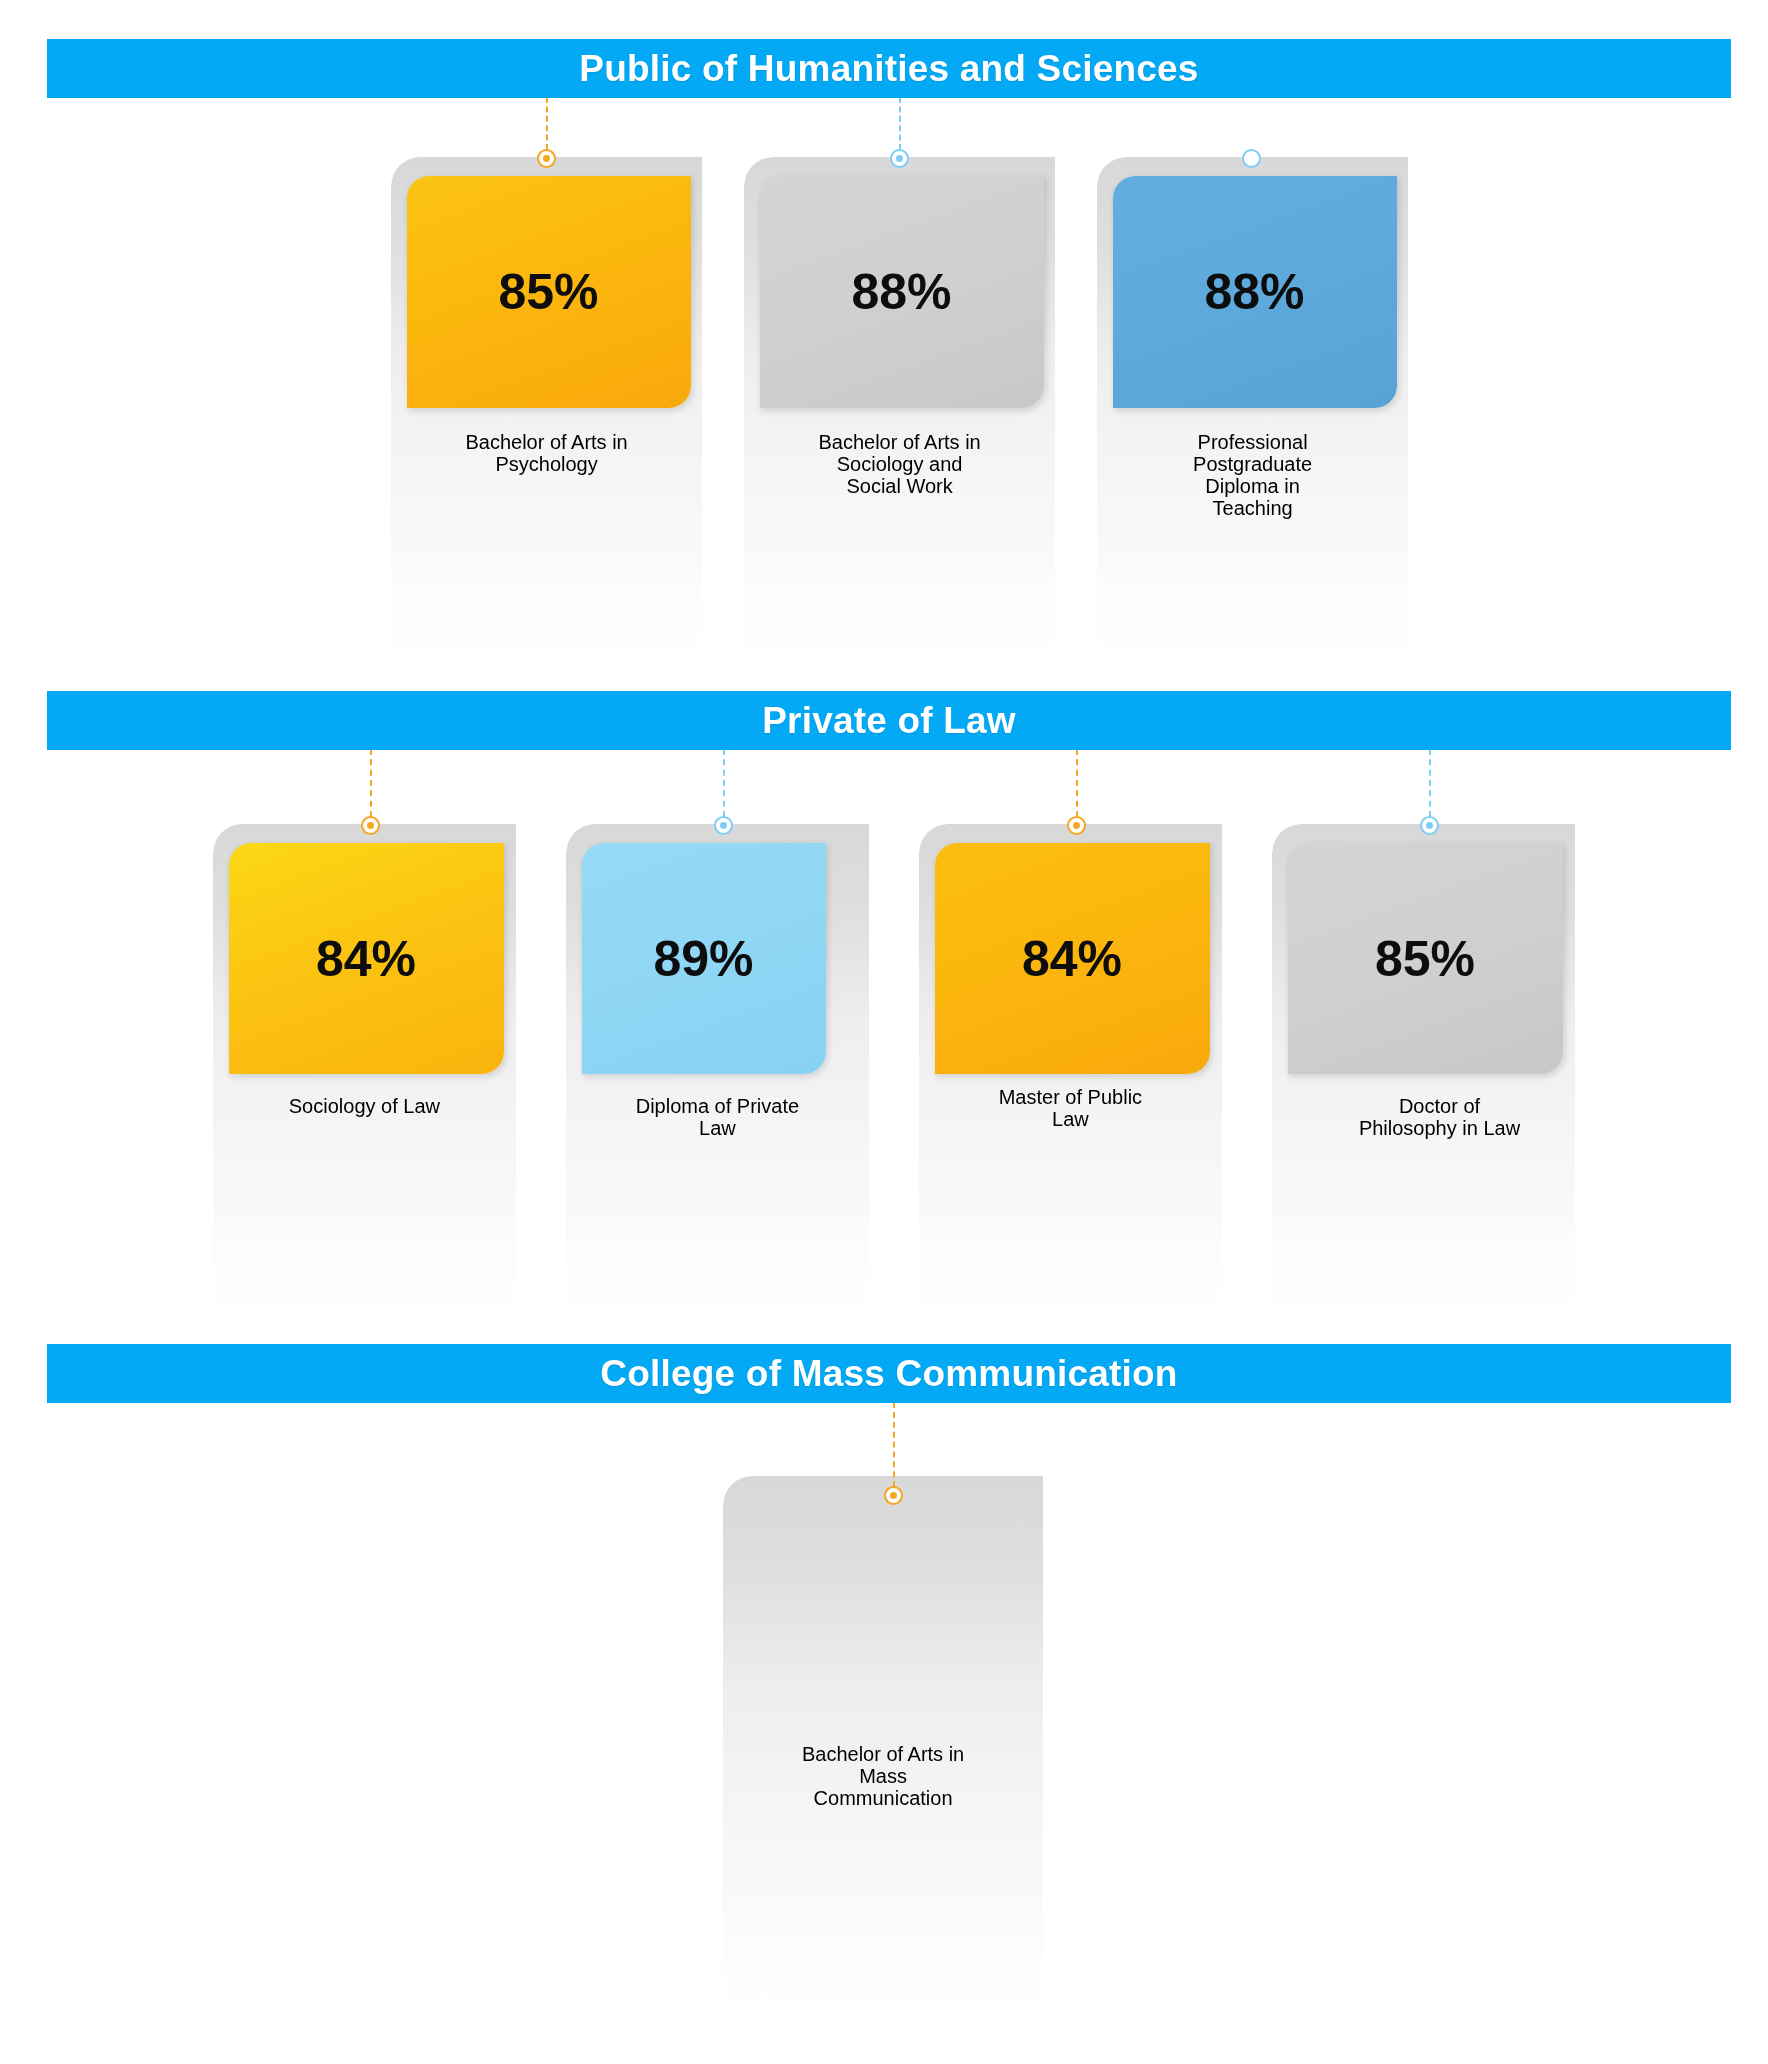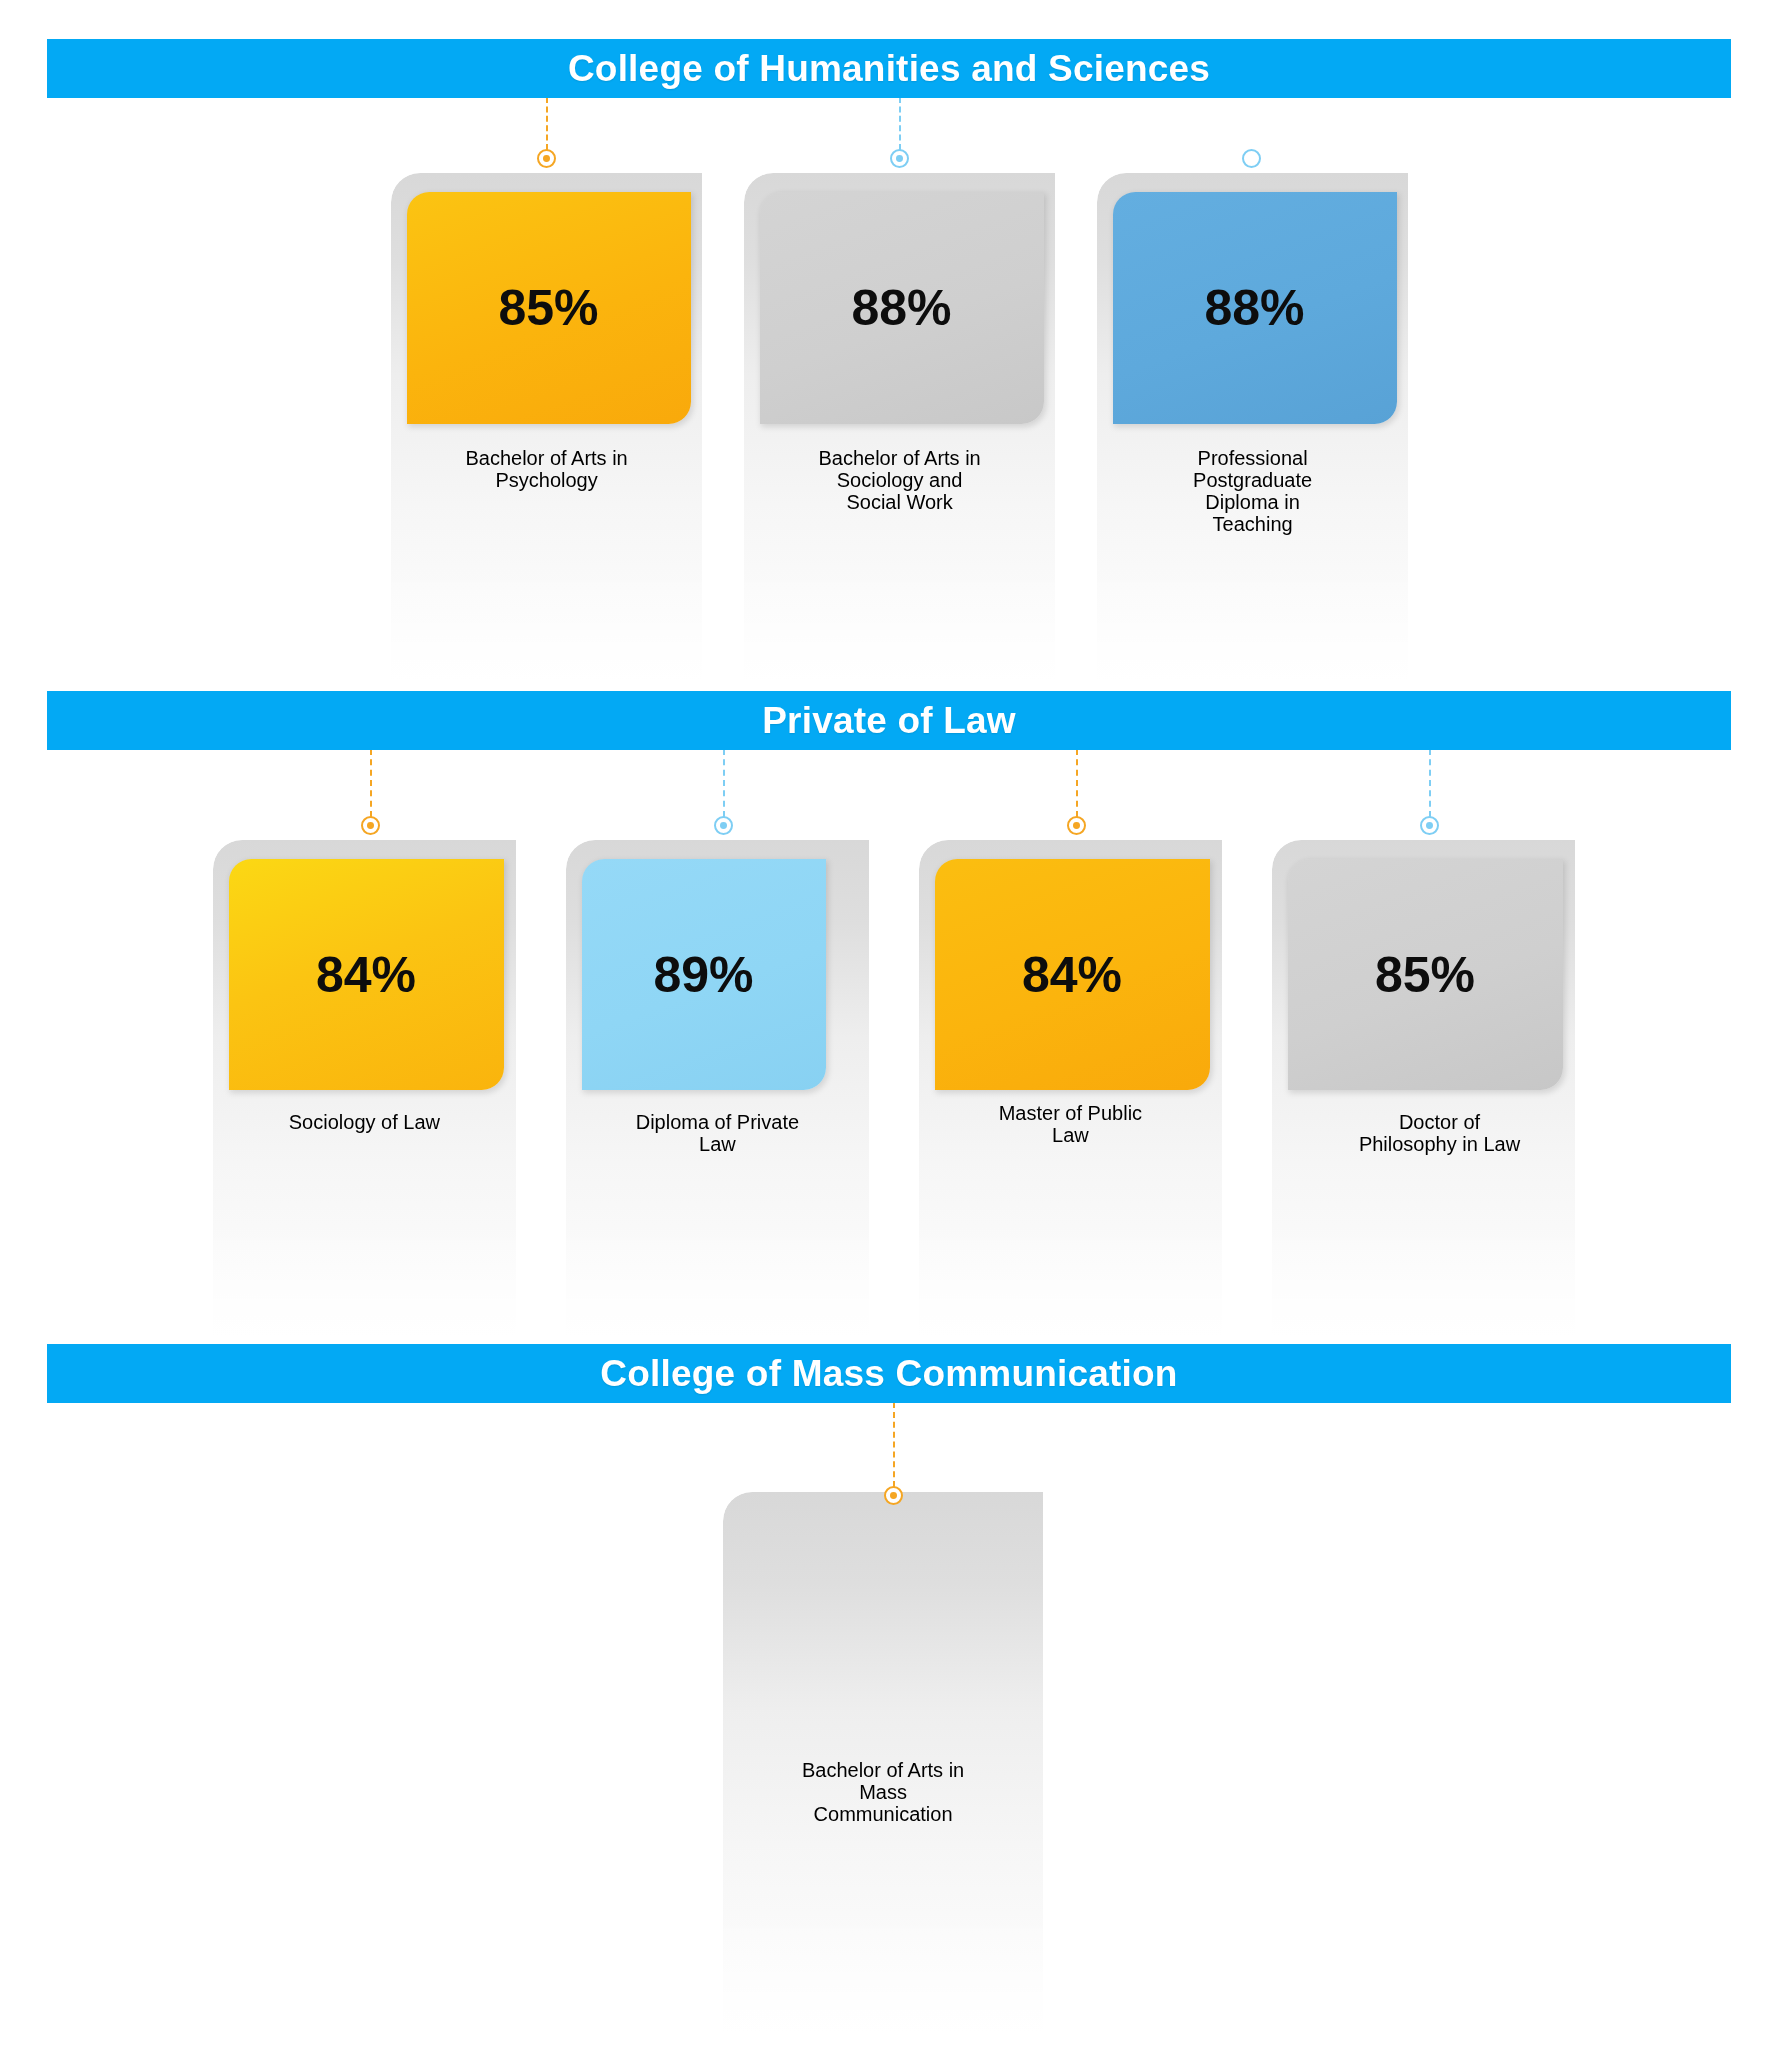--- a/index.html
+++ b/index.html
@@ -41,21 +41,20 @@
     letter-spacing: 0.2px;
     font-family: "Liberation Sans", sans-serif;
     white-space: nowrap;
     text-shadow: 0 0.9px 1.7px rgba(0,0,0,0.10);
   }
 
   
   .card {
     position: absolute;
     z-index: 10;
-    margin-top: 16px;
   }
 
   .card-body {
     position: absolute;
     left: 0;
     top: 0;
     width: 100%;
     height: 100%;
     border-radius: 29px 0 0 0;
     background:
@@ -126,21 +125,21 @@
     height: 6.9px;
     border-radius: 50%;
   }
 </style>
 </head>
 <body>
 
 <div class="board">
 
   <div class="section-bar" style="top:39px;">
-    <span class="section-bar-title">College of Humanities and Sciences</span>
+    <span class="section-bar-title">Public of Humanities and Sciences</span>
   </div>
 
   <div class="connector" style="left:537px; top:97px; height:71px;">
     <div class="connector-line" style="border-left-color:#F5A623; height:53px;"></div>
     <div class="connector-ring" style="border-color:#F5A623;">
         <i style="background:#F5A623;"></i>
       </div>
   </div>
   <div class="connector" style="left:890px; top:97px; height:71px;">
     <div class="connector-line" style="border-left-color:#7ECEF4; height:53px;"></div>

